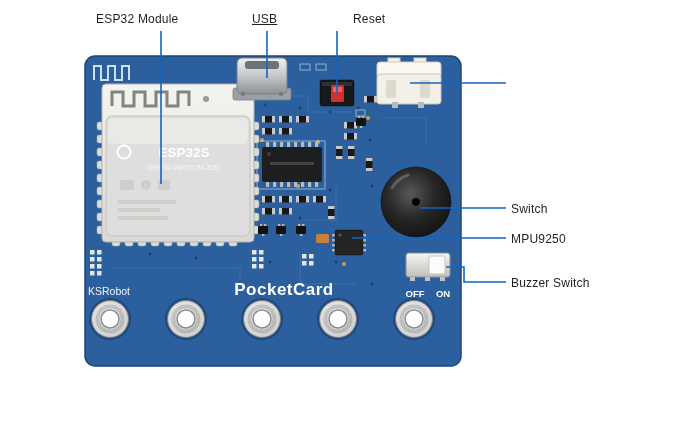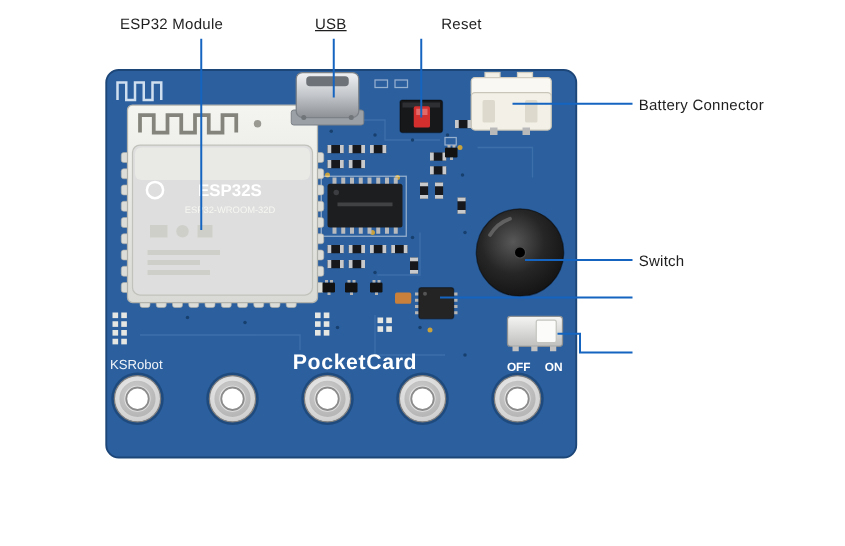--- a/index.html
+++ b/index.html
@@ -325,16 +325,17 @@
       <line x1="506" y1="83" x2="410" y2="83"></line>
       <line x1="506" y1="208" x2="420" y2="208"></line>
       <line x1="506" y1="238" x2="352" y2="238"></line>
       <polyline points="506,282 464,282 464,267 446,267"></polyline>
     </g>
   </svg>
 
   <div class="label" style="left:96px; top:10px;">ESP32 Module</div>
   <div class="label" style="left:252px; top:10px;text-decoration:underline;">USB</div>
   <div class="label" style="left:315px; top:10px;margin-left:38px;">Reset</div>
-  <div class="label" style="left:511px; top:75px;">Battery Connector</div>
   <div class="label" style="left:511px; top:200px;">Switch</div>
+  <div class="label" style="left:511px; top:230px;">MPU9250</div>
+  <div class="label" style="left:511px; top:274px;">Buzzer Switch</div>
 
 </div>
 
 </body></html>

